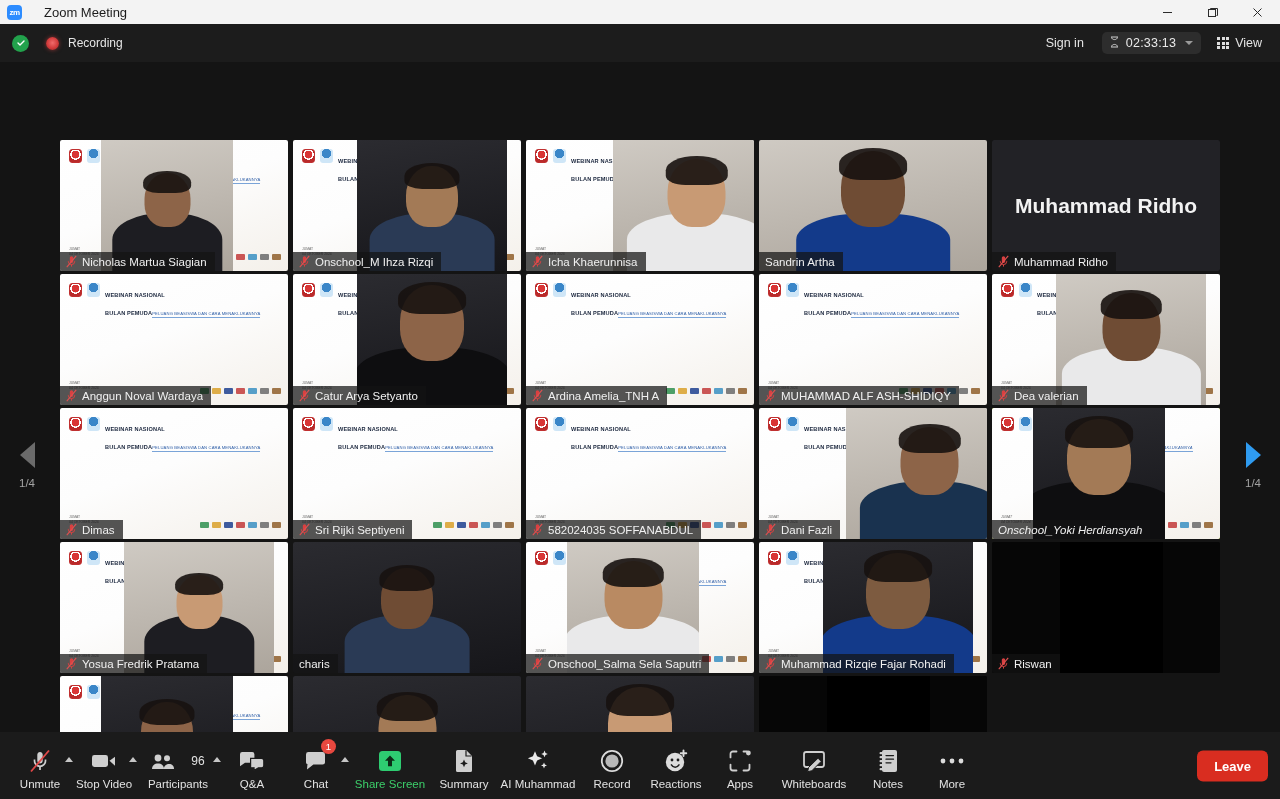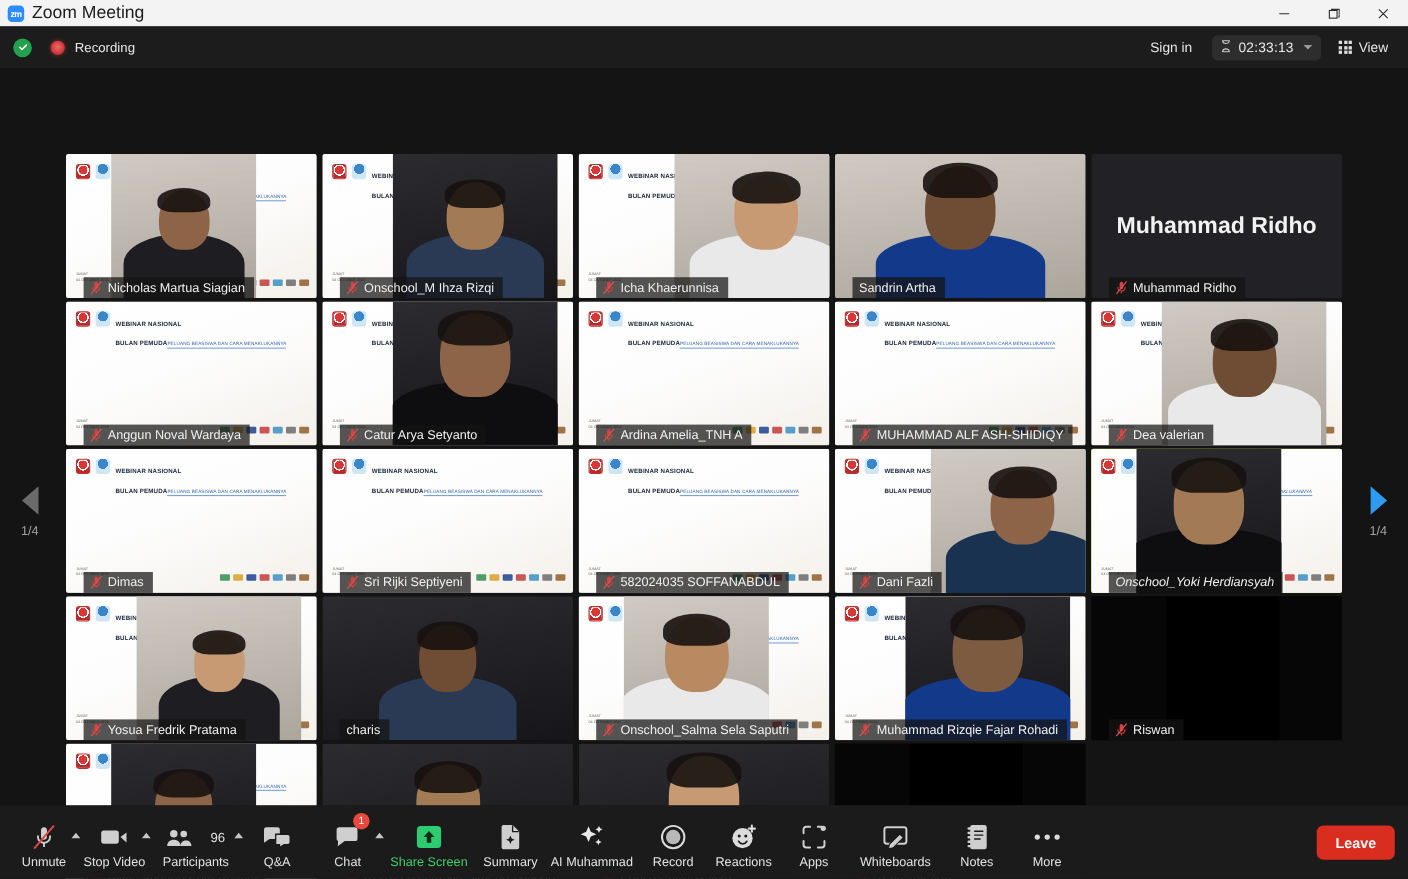--- a/index.html
+++ b/index.html
@@ -14,21 +14,21 @@
   .titlebar {
     height: 24px; background: #f3f3f3; display: flex; align-items: center;
     padding-left: 7px; position: relative;
   }
   .zm-logo {
     width: 15px; height: 15px; border-radius: 4px;
     background: #2d8cff; color: #fff; font-size: 8px; font-weight: bold;
     display: flex; align-items: center; justify-content: center;
     letter-spacing: -0.5px; flex: none;
   }
-  .titlebar-text { font-size: 16px; color: #1b1b1b; margin-left: 7px; }
+  .titlebar-text { font-size: 13px; color: #1b1b1b; margin-left: 22px; }
   .win-controls { position: absolute; right: 0; top: 0; height: 24px; display: flex; }
   .win-btn {
     width: 45px; height: 24px; display: flex; align-items: center; justify-content: center;
     color: #2b2b2b;
   }
   .win-btn svg { display: block; }
 
   
   .header {
     height: 38px; background: #1c1c1c; display: flex; align-items: center;
@@ -100,21 +100,21 @@
   .sl-logos { position: absolute; right: 7px; bottom: 11px; display: flex; gap: 3px; align-items: center; }
   .sl-logos b { display: block; width: 9px; height: 6px; border-radius: 1px; opacity: .85; }
 
   
   .cam { position: absolute; inset: 0; }
   .person { position: absolute; left: 50%; transform: translateX(-50%); bottom: 0; }
   .head { border-radius: 48% 48% 42% 42%; }
   .torso { border-radius: 46% 46% 0 0; }
 
   .namebar {
-    position: absolute; left: 16px; bottom: 0; height: 19px;
+    position: absolute; left: 0; bottom: 0; height: 19px;
     display: flex; align-items: center; gap: 5px;
     padding: 0 8px 0 6px; background: rgba(20,20,20,.72);
     max-width: 100%;
   }
   .namebar .nm { color: #f0f0f0; font-size: 11.5px; white-space: nowrap;
     overflow: hidden; text-overflow: ellipsis; }
   .mic-muted { flex: none; width: 11px; height: 13px; position: relative; }
   .mic-muted svg { display: block; }
 
   

